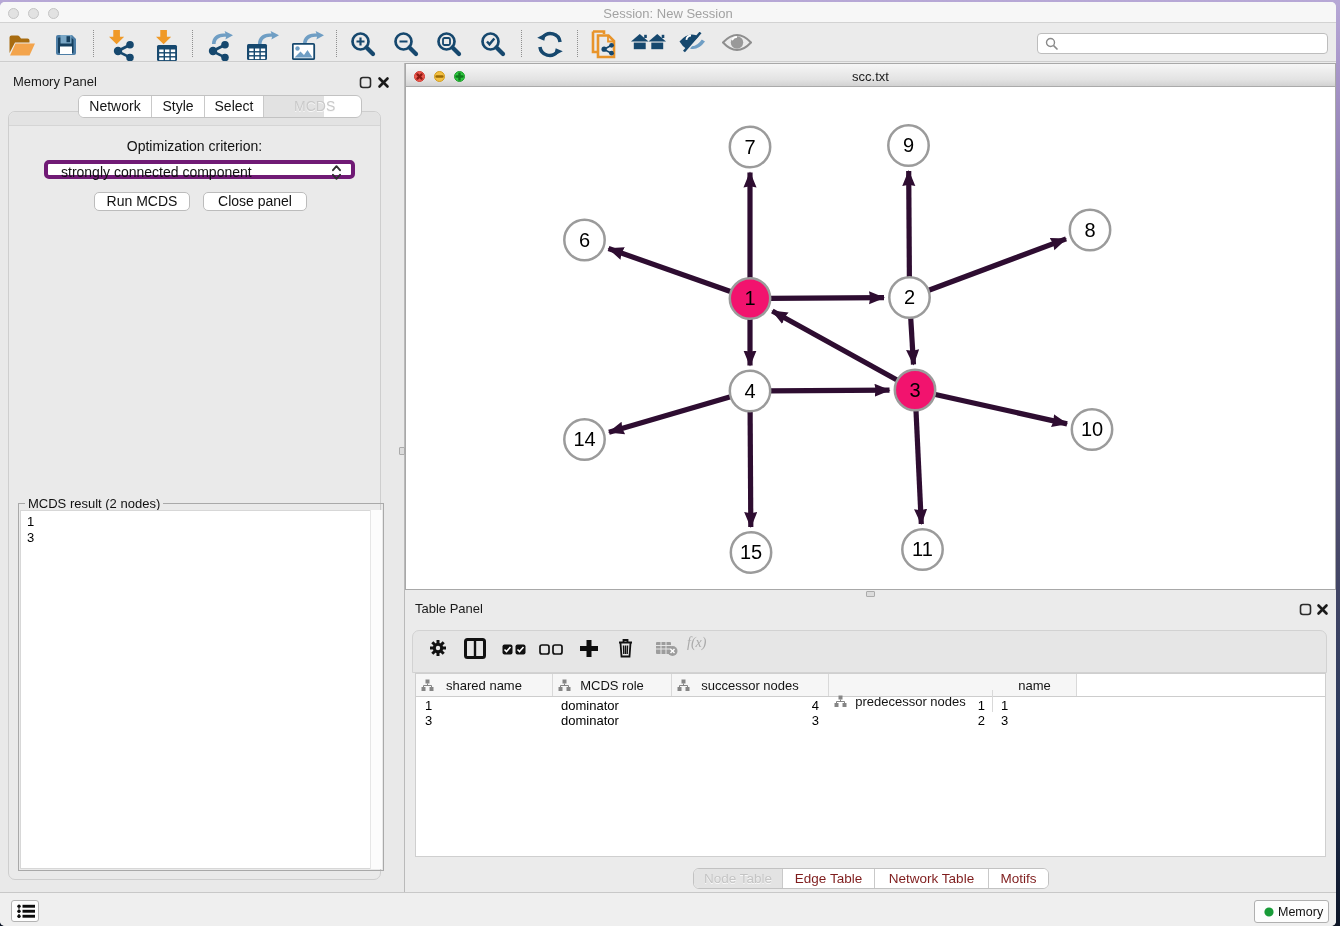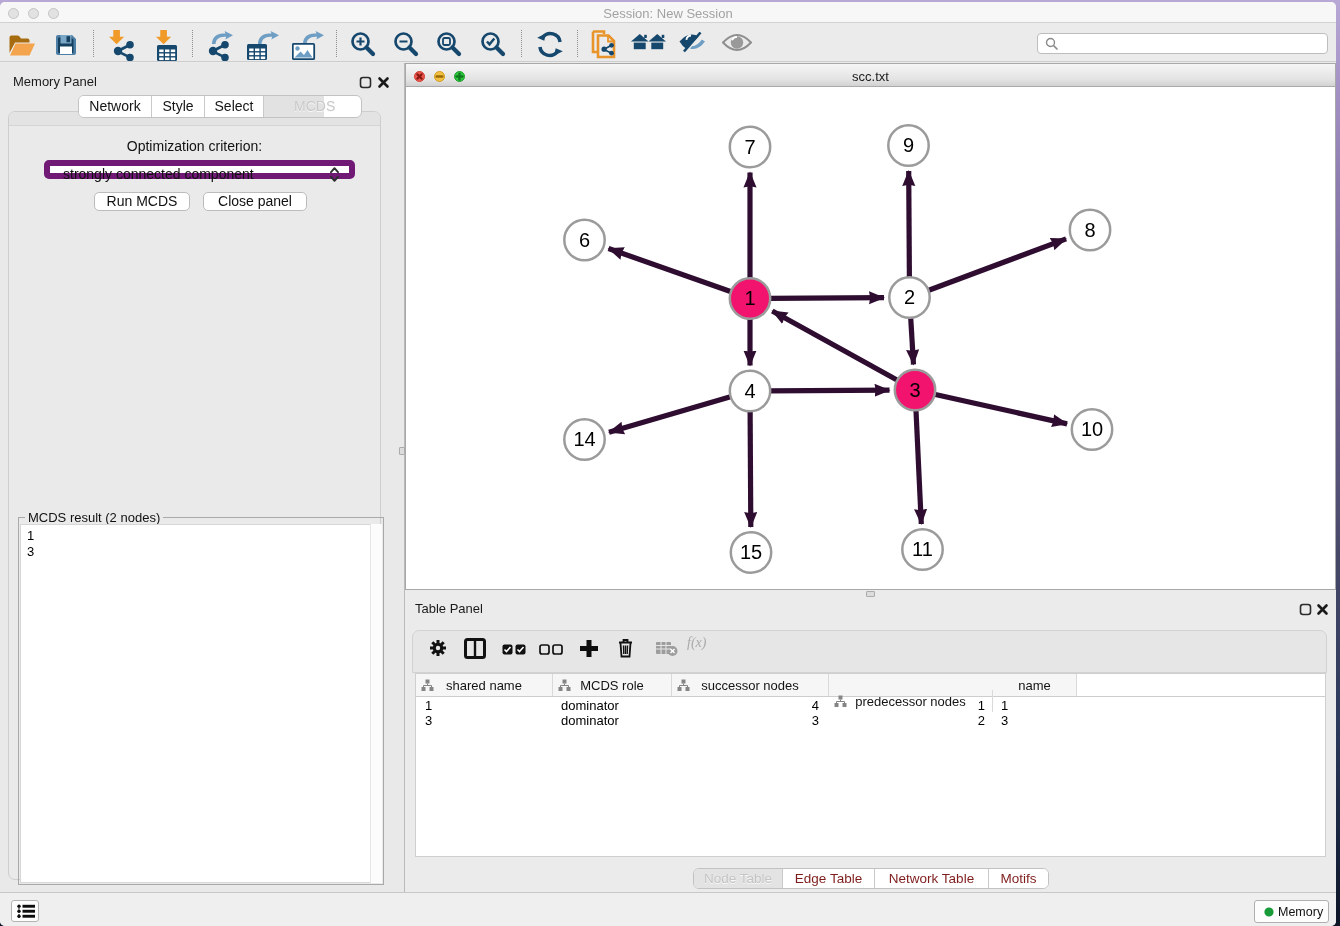--- a/index.html
+++ b/index.html
@@ -25,23 +25,23 @@
 
 #cpanel { position:absolute; left:0; top:61px; width:405px; height:829px; background:#e9e9e9; border-right:1px solid #bababa; }
 #cp-title { position:absolute; left:13px; top:11px; font-size:13px; color:#1b1b1b; }
 .tabs { position:absolute; z-index:5; display:flex; height:23px; border:1px solid #c2c2c2; border-radius:6px; overflow:hidden; background:#fff; }
 .tab { height:100%; line-height:21px; text-align:center; font-size:14px; color:#151515; background:#fff; border-right:1px solid #c9c9c9; }
 .tab:last-child { border-right:none; }
 .tab.dis { background:#e2e2e2; color:#c9c9c9; text-shadow:0 1px 0 #f8f8f8; }
 #cp-body { position:absolute; left:8px; top:48px; width:373px; height:769px; background:#eaeaea; border:1px solid #cecece; border-radius:7px; }
 #cp-band { position:absolute; left:0; top:0; width:100%; height:14px; background:#e3e3e3; border-bottom:1px solid #d5d5d5; border-radius:7px 7px 0 0; }
 #opt-label { position:absolute; left:0; top:26px; width:100%; text-align:center; font-size:14px; color:#111; }
-#combo { position:absolute; left:35px; top:48px; width:311px; height:19px; background:#fff; border:6px solid #701a75; border-radius:5px; font-size:14px; line-height:17px; padding-left:13px; color:#111; }
+#combo { position:absolute; left:35px; top:48px; width:311px; height:19px; background:#fff; border:4px solid #701a75; border-radius:5px; font-size:14px; line-height:17px; padding-left:13px; color:#111; }
 .btn { position:absolute; top:80px; height:19px; background:#fff; border:1px solid #bcbcbc; border-radius:5px; font-size:14px; line-height:17px; text-align:center; color:#111; }
-#fieldset { position:absolute; left:9px; top:391px; width:366px; height:368px; border:1px solid #a9a9a9;margin-top:14px; }
+#fieldset { position:absolute; left:9px; top:391px; width:366px; height:368px; border:1px solid #a9a9a9; }
 #fs-label { position:absolute; left:6px; top:-8px; background:#eaeaea; padding:0 3px; font-size:13px; color:#111; }
 #fs-inner { position:absolute; left:1px; top:6px; width:362px; height:359px; background:#fff; border:1px solid #d7d7d7; font-size:13px; line-height:16px; padding:3px 0 0 6px; color:#000; }
 #fs-scroll { position:absolute; right:1px; top:6px; width:12px; height:359px; background:#fcfcfc; border-left:1px solid #e6e6e6; }
 
 #netframe { position:absolute; left:405px; top:61px; width:931px; height:527px; border:1px solid #a8a8a8; background:#fff; }
 #net-titlebar { position:absolute; left:0; top:0; width:100%; height:23px; background:linear-gradient(180deg,#f6f6f6 0%,#e3e3e3 70%,#d2d2d2 100%); border-bottom:1px solid #aaa; }
 .wbtn { position:absolute; top:7px; width:11px; height:11px; border-radius:50%; }
 #net-title { position:absolute; top:5px; left:0; width:100%; text-align:center; font-size:13px; color:#1a1a1a; }
 #graph { position:absolute; left:0; top:24px; }
 #graph line { stroke:#2e0d31; stroke-width:5.2; }

